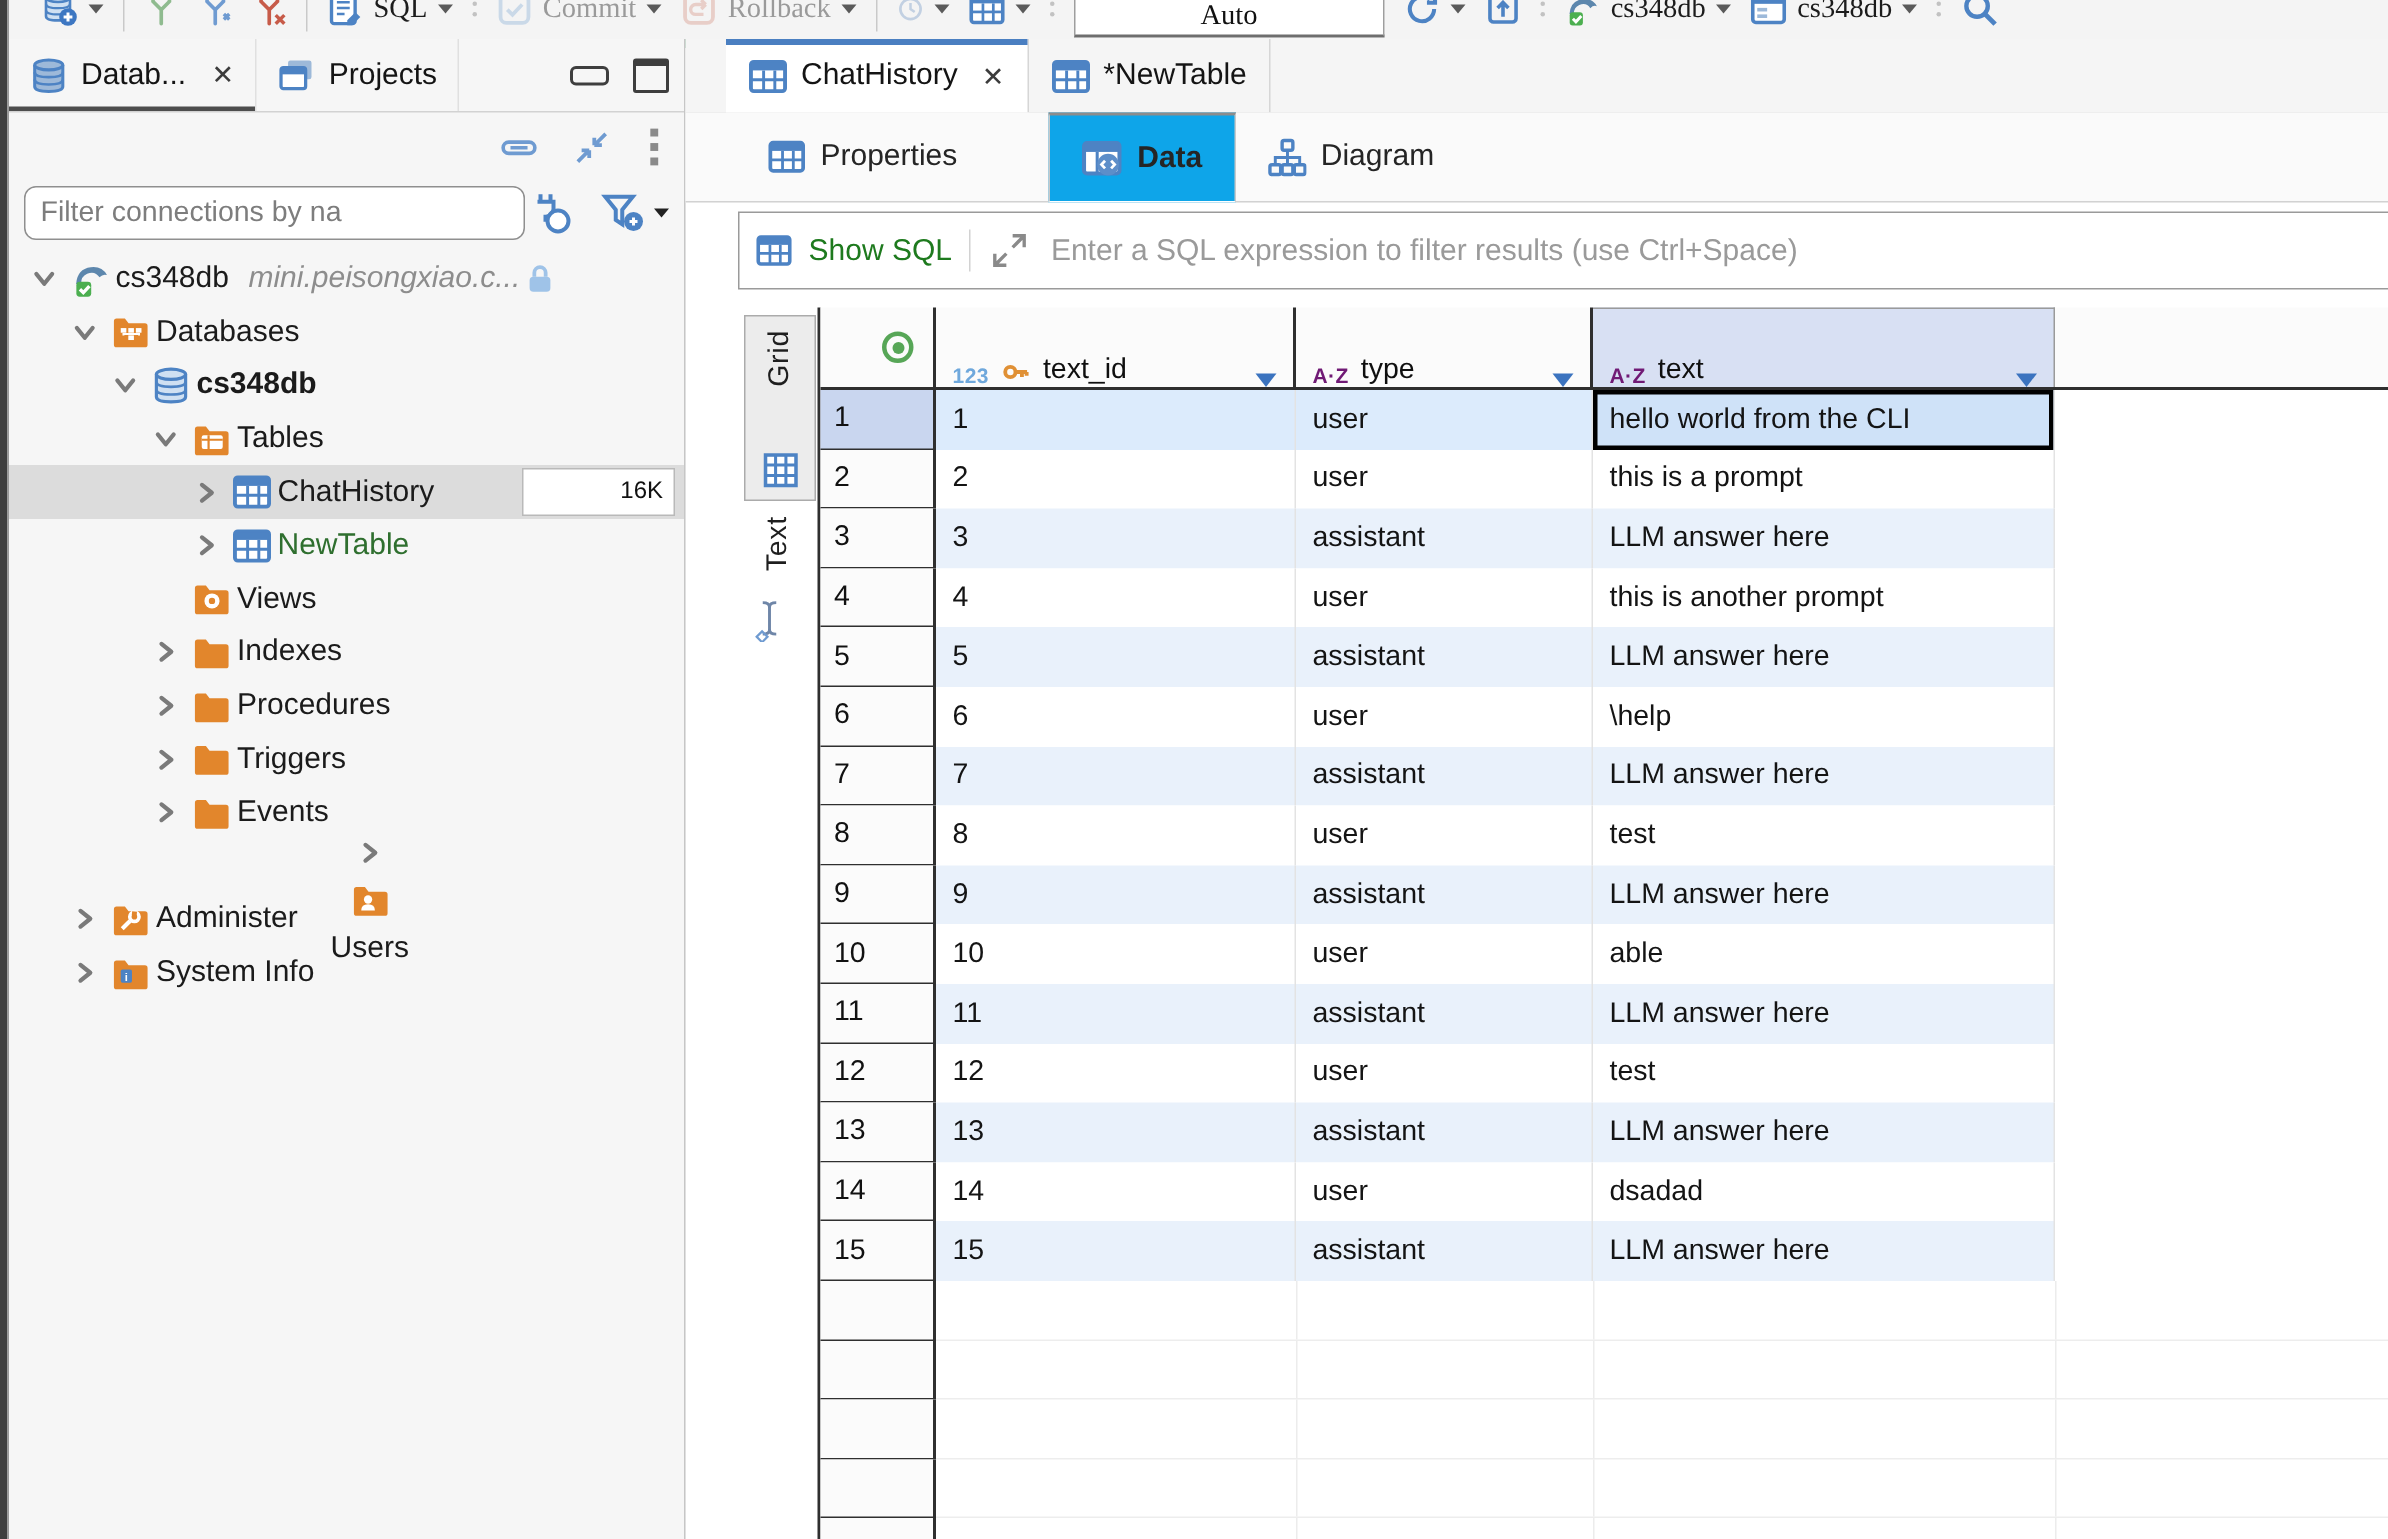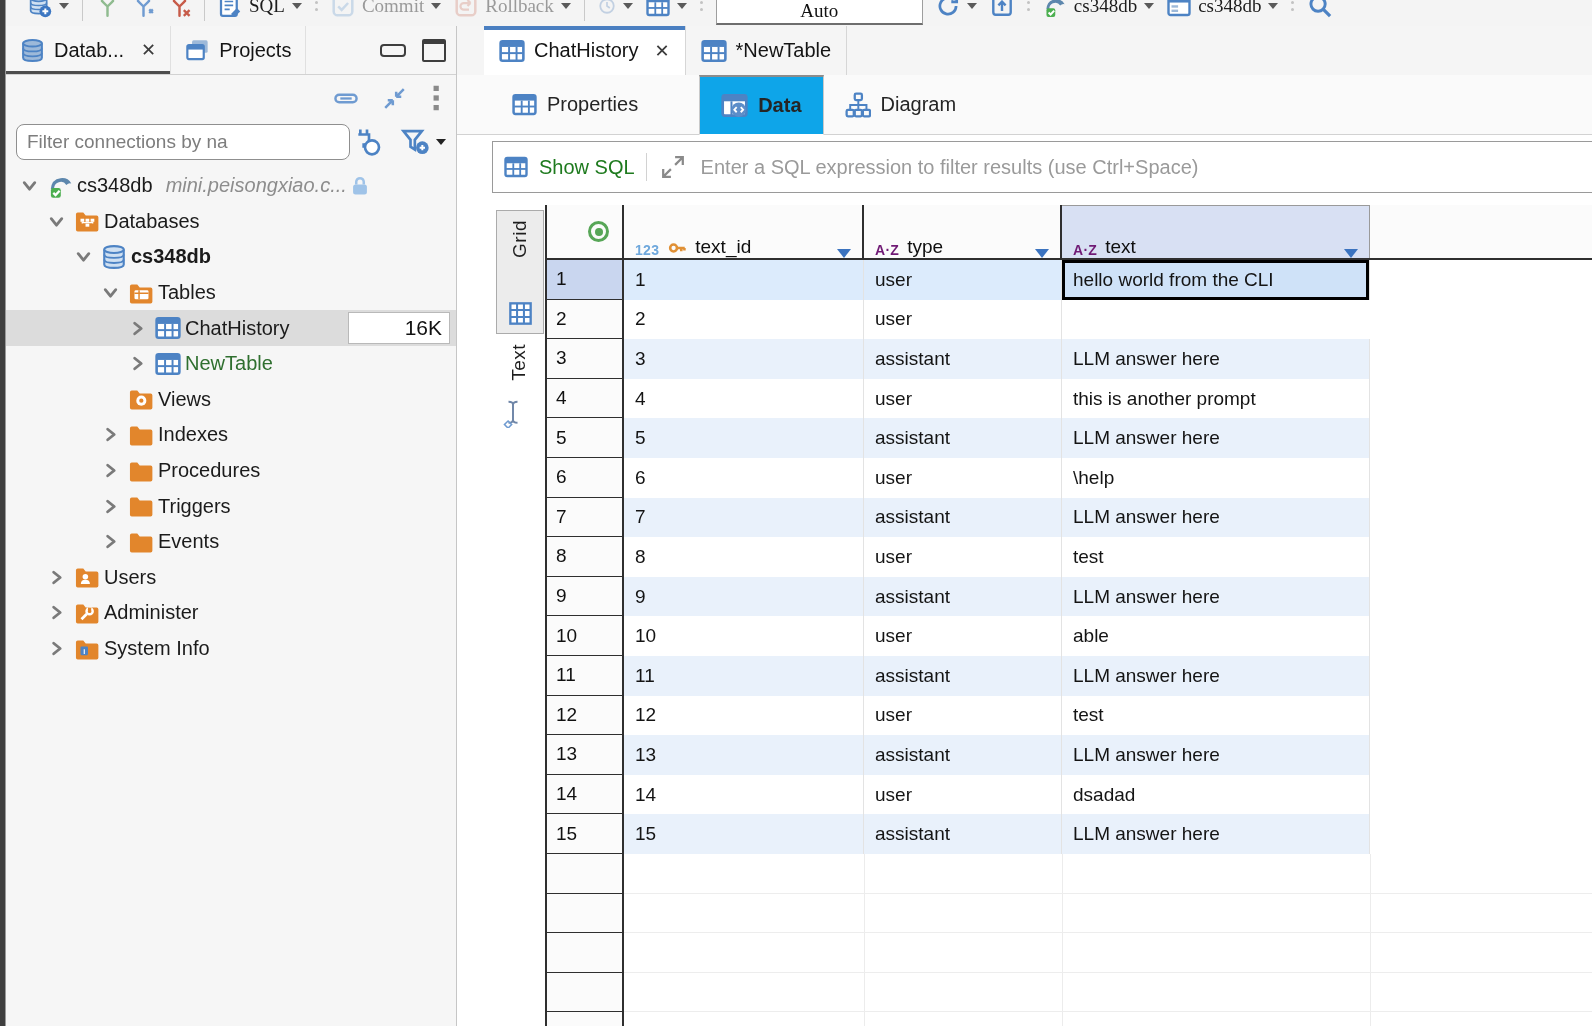--- a/index.html
+++ b/index.html
@@ -44,21 +44,21 @@
   #tree{margin-top:5px;}
   .t-row{height:35.6px;display:flex;align-items:center;font-size:20px;color:#1b1b1b;padding-right:6px;}
   .t-row.sel{background:#dcdcdc;}
   .t-row .chev{width:27px;display:flex;justify-content:center;flex:0 0 27px;}
   .t-row .t-ic{width:34px;display:flex;justify-content:center;flex:0 0 34px;}
   .t-row .t-lbl{white-space:nowrap;}
   .t-row.bold .t-lbl{font-weight:700;}
   .t-row.green .t-lbl{color:var(--newgreen);}
   .t-sub{font-style:italic;color:#8d8d8d;margin-left:13px;white-space:nowrap;overflow:hidden;max-width:215px;font-size:20px;}
   .t-badge{margin-left:auto;min-width:86px;height:30px;background:#fff;border:1px solid #b9b9b9;display:flex;
-           align-items:center;justify-content:flex-end;padding:0 7px;font-size:21px;color:#111;}
+           align-items:center;justify-content:flex-end;padding:0 7px;font-size:16px;color:#111;}
 
   
   #etabs{left:457px;top:26px;right:0;height:49px;background:#f5f5f5;border-bottom:1px solid #cfcfcf;
          display:flex;align-items:stretch;padding-left:27px;}
   .etab{display:flex;align-items:center;gap:9px;padding:0 15px;font-size:20px;color:#141414;position:relative;
         border-right:1px solid #d6d6d6;}
   .etab.active{background:#fff;}
   .etab.active::before{content:"";position:absolute;left:0;right:0;top:0;height:4px;background:var(--accent);}
   .etab .x{font-size:18px;color:#3c3c3c;margin-left:7px;}
 
@@ -508,21 +508,21 @@
               <path d="M4 2.3 L8.6 6 L4 9.7" stroke="#7a7a7a" stroke-width="2" fill="none" stroke-linecap="round" stroke-linejoin="round"></path>
             </svg>
           </span>
           <span class="t-ic">
             <svg width="26" height="26" viewBox="0 0 16 16">
               <path d="M1.2 13.4 V3.8 q0-1.1 1.1-1.1 h3.4 l1.5 1.9 h6.7 q1.1 0 1.1 1.1 v7.7 q0 1.1-1.1 1.1 h-11.6 q-1.1 0-1.1-1.1 z" fill="#e2862c"></path>
             </svg>
           </span>
           <span class="t-lbl">Events</span>
         </div>
-        <div class="t-row" style="padding-left: 37px;">
+        <div class="t-row" style="padding-left: 37px; flex-direction: column;">
           <span class="chev">
             <svg width="17" height="17" viewBox="0 0 12 12">
               <path d="M4 2.3 L8.6 6 L4 9.7" stroke="#7a7a7a" stroke-width="2" fill="none" stroke-linecap="round" stroke-linejoin="round"></path>
             </svg>
           </span>
           <span class="t-ic">
             <svg width="26" height="26" viewBox="0 0 16 16">
               <path d="M1.2 13.4 V3.8 q0-1.1 1.1-1.1 h3.4 l1.5 1.9 h6.7 q1.1 0 1.1 1.1 v7.7 q0 1.1-1.1 1.1 h-11.6 q-1.1 0-1.1-1.1 z" fill="#e2862c"></path>
               <circle cx="7" cy="7.8" r="1.7" fill="#fff"></circle>
               <path d="M4.2 12.3 q0-2.6 2.8-2.6 t2.8 2.6 z" fill="#fff"></path>
@@ -700,20 +700,21 @@
         <div class="g-row odd current">
           <div class="g-rowhead">1</div>
           <div class="cell c0">1</div>
           <div class="cell c1">user</div>
           <div class="cell c2 selcell">hello world from the CLI</div>
         </div>
         <div class="g-row">
           <div class="g-rowhead">2</div>
           <div class="cell c0">2</div>
           <div class="cell c1">user</div>
+          <div class="cell c2">this is a prompt</div>
         </div>
         <div class="g-row odd">
           <div class="g-rowhead">3</div>
           <div class="cell c0">3</div>
           <div class="cell c1">assistant</div>
           <div class="cell c2">LLM answer here</div>
         </div>
         <div class="g-row">
           <div class="g-rowhead">4</div>
           <div class="cell c0">4</div>

